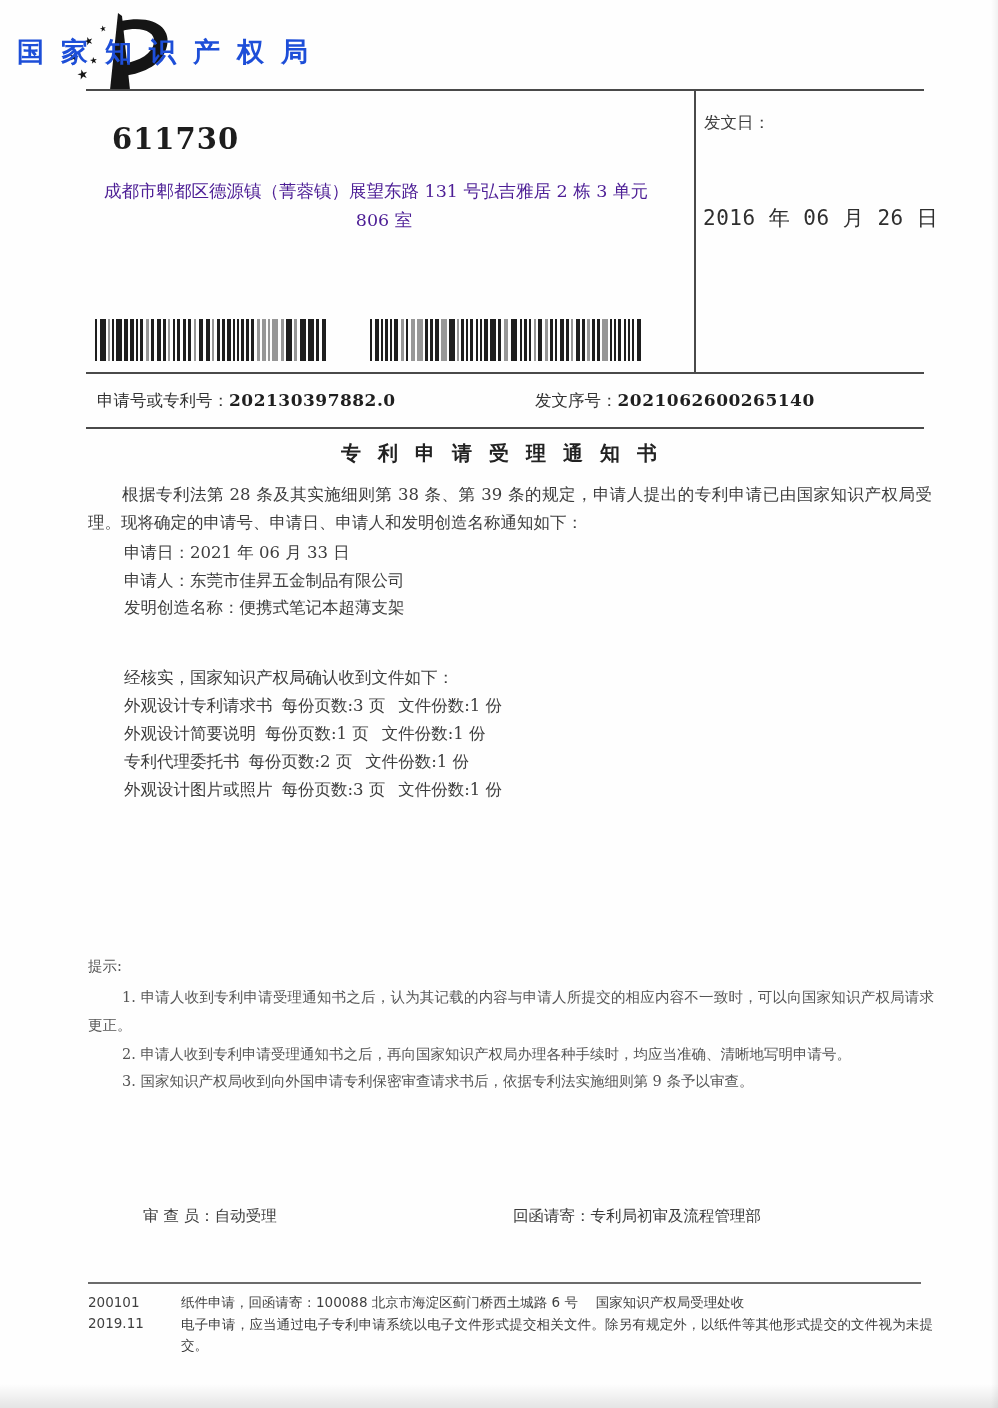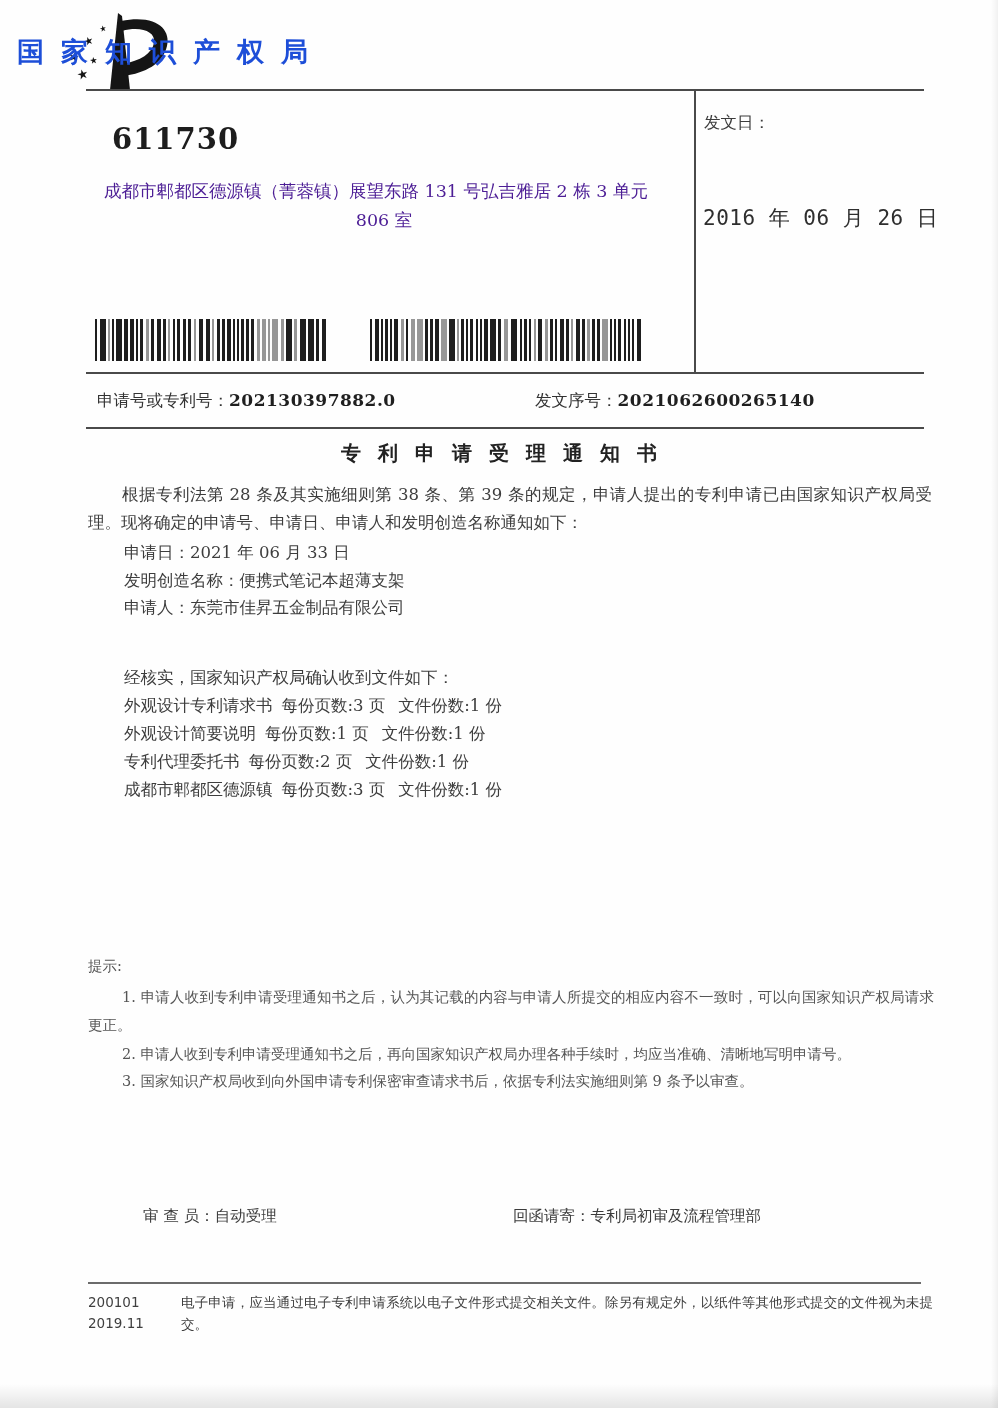--- a/index.html
+++ b/index.html
@@ -197,46 +197,47 @@
     <span class="ref-right">
       <span>发文序号：</span><span class="ref-num">2021062600265140</span>
     </span>
   </div>
 
   <div class="abs notice-title">专利申请受理通知书</div>
   <div class="abs intro">根据专利法第 28 条及其实施细则第 38 条、第 39 条的规定，申请人提出的专利申请已由国家知识产权局受理。现将确定的申请号、申请日、申请人和发明创造名称通知如下：</div>
 
   <div class="abs fields">
     <div><span>申请日：</span><span>2021 年 06 月 33 日</span></div>
+    <div><span>申请人：</span><span>东莞市佳昇五金制品有限公司</span></div>
     <div><span>发明创造名称：</span><span>便携式笔记本超薄支架</span></div>
-    <div><span>申请人：</span><span>东莞市佳昇五金制品有限公司</span></div>
   </div>
 
   <div class="abs received">
     <div>经核实，国家知识产权局确认收到文件如下：</div>
     <div class="doc-line"><span>外观设计专利请求书</span><span class="pages">每份页数:3 页</span><span class="copies">文件份数:1 份</span></div>
     <div class="doc-line"><span>外观设计简要说明</span><span class="pages">每份页数:1 页</span><span class="copies">文件份数:1 份</span></div>
     <div class="doc-line"><span>专利代理委托书</span><span class="pages">每份页数:2 页</span><span class="copies">文件份数:1 份</span></div>
-    <div class="doc-line"><span>成都市郫都区德源镇</span><span class="pages">每份页数:3 页</span><span class="copies">文件份数:1 份</span></div>
+    <div class="doc-line"><span>外观设计图片或照片</span><span class="pages">每份页数:3 页</span><span class="copies">文件份数:1 份</span></div>
   </div>
 
   <div class="abs tips-label">提示:</div>
   <div class="abs tip tip1">1. 申请人收到专利申请受理通知书之后，认为其记载的内容与申请人所提交的相应内容不一致时，可以向国家知识产权局请求更正。</div>
   <div class="abs tip tip2">2. 申请人收到专利申请受理通知书之后，再向国家知识产权局办理各种手续时，均应当准确、清晰地写明申请号。</div>
   <div class="abs tip tip3">3. 国家知识产权局收到向外国申请专利保密审查请求书后，依据专利法实施细则第 9 条予以审查。</div>
 
   <div class="abs signoff">
     <span class="examiner"><span>审 查 员：</span><span>自动受理</span></span>
     <span class="department"><span>回函请寄：</span><span>专利局初审及流程管理部</span></span>
   </div>
 
   <div class="rule footer-rule"></div>
   <div class="abs footer footer-code">
     <div>200101</div>
     <div>2019.11</div>
   </div>
   <div class="abs footer footer-text">
+    <div>纸件申请，回函请寄：100088  北京市海淀区蓟门桥西土城路 6 号　 国家知识产权局受理处收</div>
     <div>电子申请，应当通过电子专利申请系统以电子文件形式提交相关文件。除另有规定外，以纸件等其他形式提交的文件视为未提交。</div>
   </div>
 
   <div class="abs scan-bottom"></div>
   <div class="abs scan-right"></div>
 </div>
 
 </body></html>

